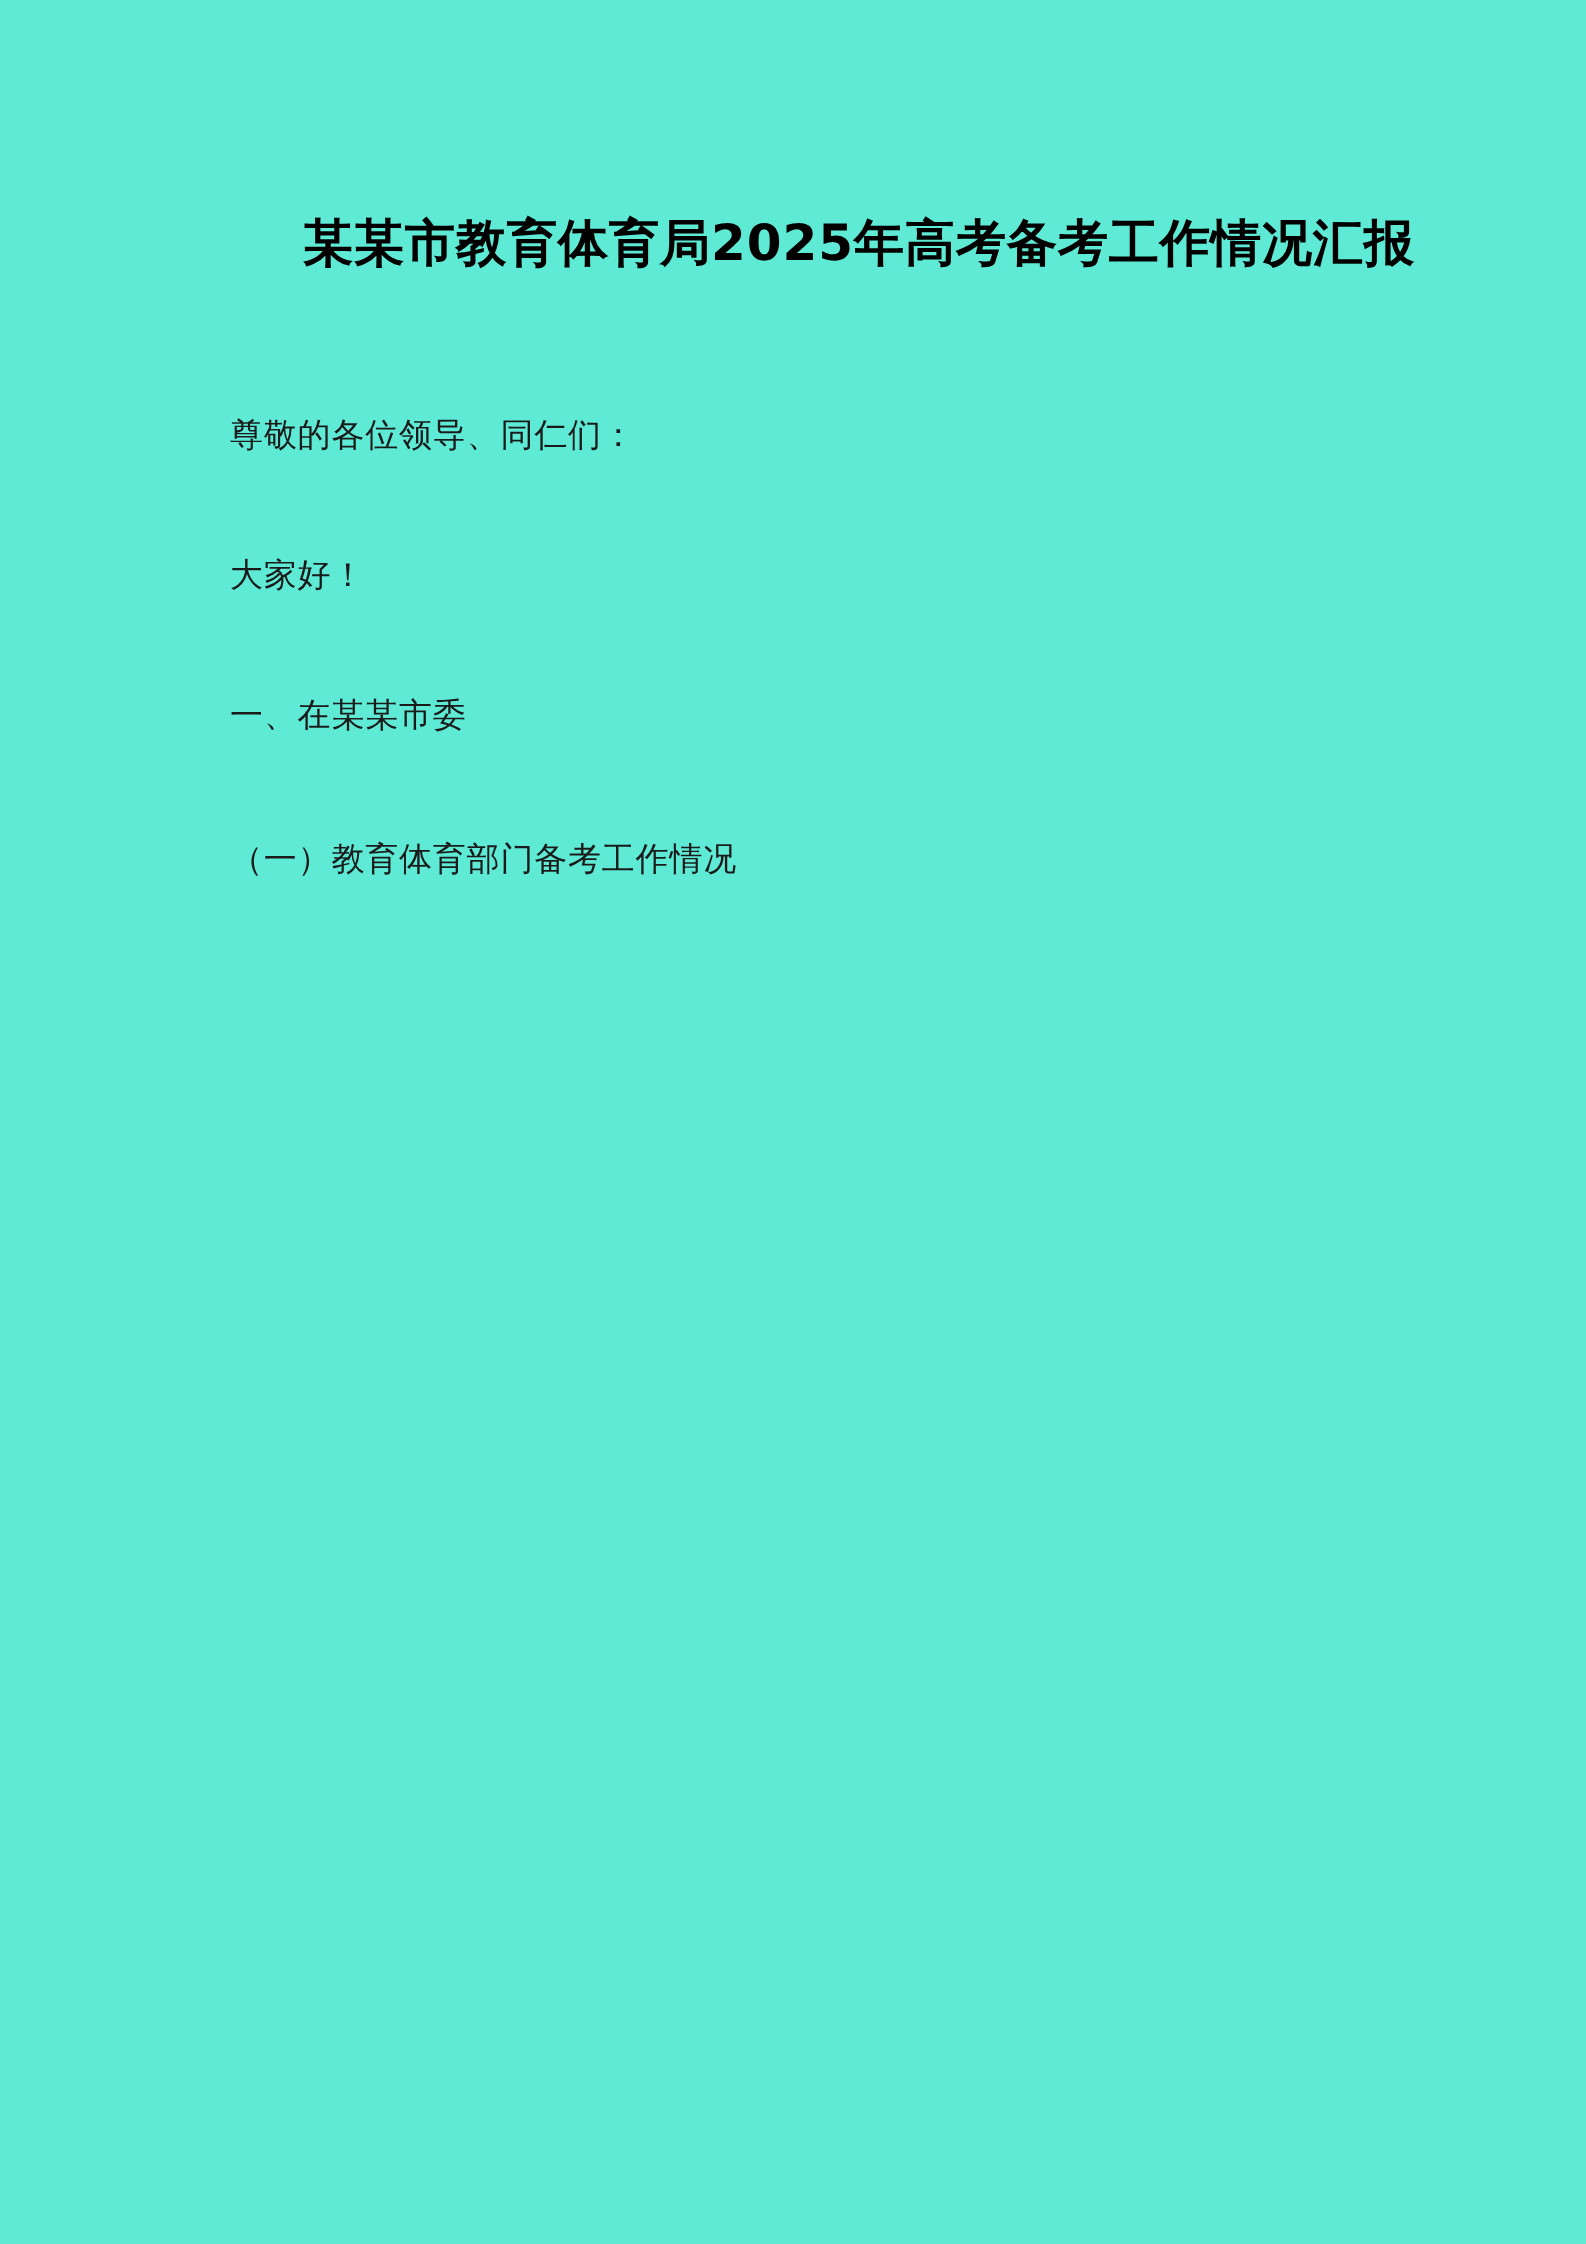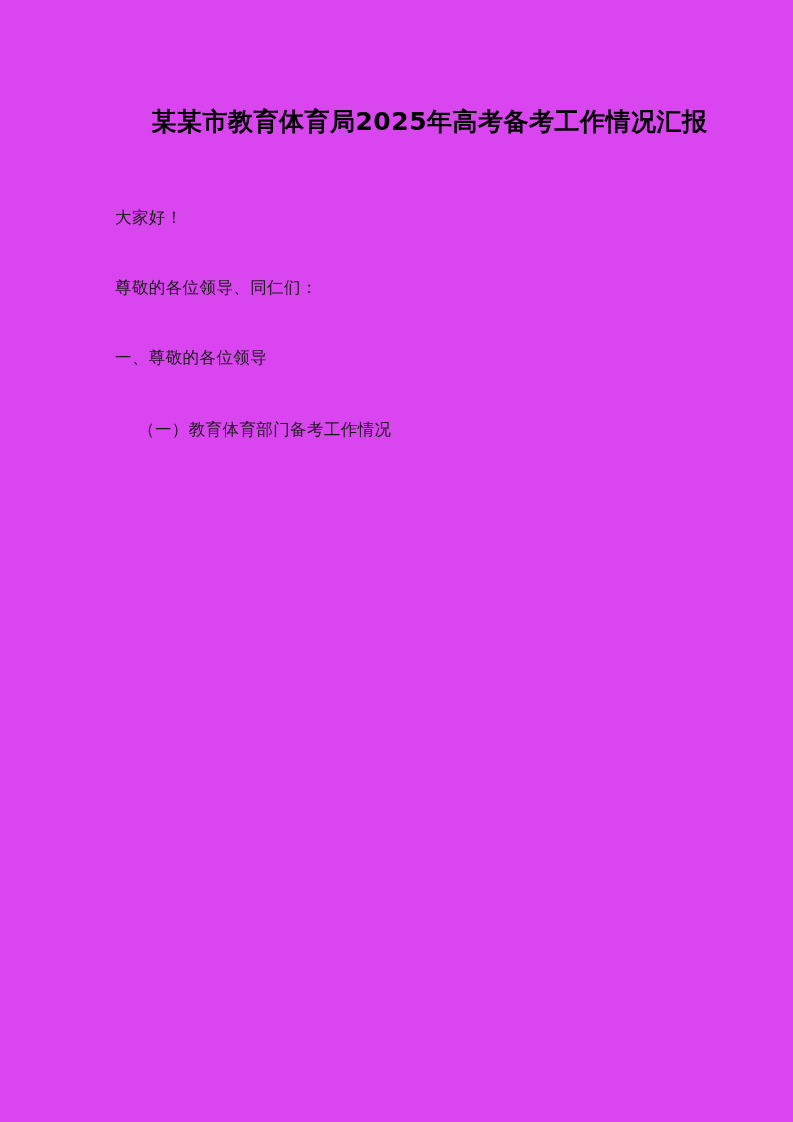--- a/index.html
+++ b/index.html
@@ -12,21 +12,21 @@
     height: 1122px;
     font-family: "Liberation Sans", sans-serif;
     color: #000000;
     overflow: hidden;
   }
   .page {
     width: 793px;
     height: 1122px;
     box-sizing: border-box;
     padding: 100px 49px 60px 115px;
-    background: #d946ef;
+    background: #5eead4;
     position: relative;
   }
   .doc-title {
     font-family: "DejaVu Sans", sans-serif;
     font-weight: bold;
     font-size: 25px;
     line-height: 44px;
     text-align: center;
     letter-spacing: 0.5px;
     margin: 0 0 52px 0;
@@ -39,39 +39,38 @@
     letter-spacing: 0.4px;
     margin: 0 0 28px 0;
     text-align: justify;
     color: #1a1a1a;
   }
   .para.heading-1 {
     margin-bottom: 28px;
   }
   .para.heading-2 {
     margin-bottom: 28px;
-    margin-left: 23px;
   }
   .para.tight {
     margin-bottom: 26px;
   }
   .body-block {
     margin-bottom: 30px;
   }
 </style>
 </head>
 <body>
 
 <div class="page">
 
   <h1 class="doc-title">某某市教育体育局2025年高考备考工作情况汇报</h1>
 
+  <p class="para tight">尊敬的各位领导、同仁们：</p>
+
   <p class="para tight">大家好！</p>
 
-  <p class="para tight">尊敬的各位领导、同仁们：</p>
 
-
-  <p class="para heading-1">一、尊敬的各位领导</p>
+  <p class="para heading-1">一、在某某市委</p>
 
   <p class="para heading-2">（一）教育体育部门备考工作情况</p>
 
 
 </div>
 
 </body></html>

